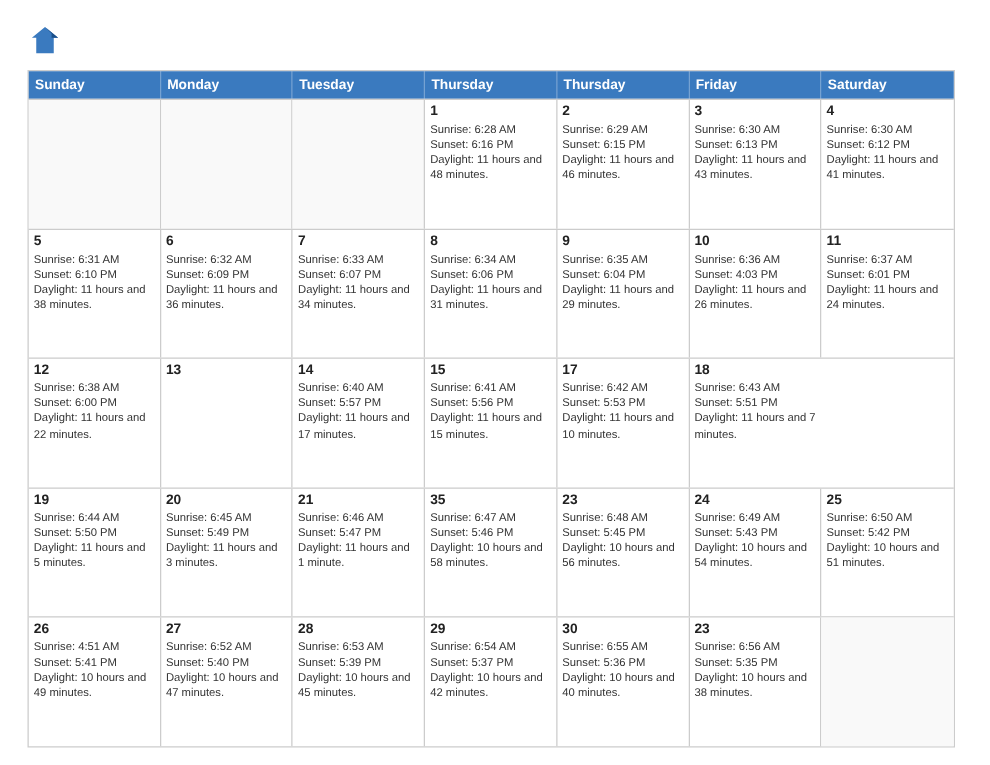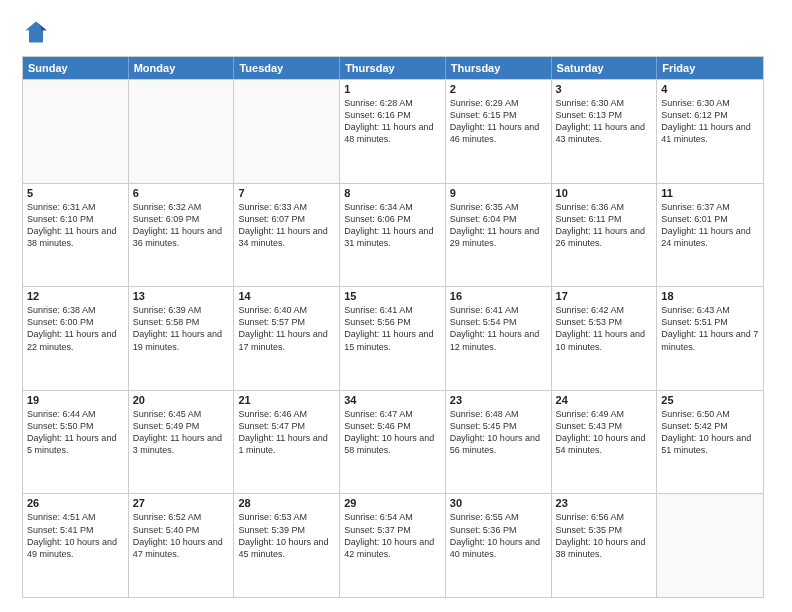--- a/index.html
+++ b/index.html
@@ -135,22 +135,22 @@
     </div>
   </div>
 
   <div class="calendar">
     <div class="cal-header">
     <div class="cal-header-cell">Sunday</div>
         <div class="cal-header-cell">Monday</div>
         <div class="cal-header-cell">Tuesday</div>
         <div class="cal-header-cell">Thursday</div>
         <div class="cal-header-cell">Thursday</div>
+        <div class="cal-header-cell">Friday</div>
         <div class="cal-header-cell">Saturday</div>
-        <div class="cal-header-cell">Friday</div>
       </div>
     <div class="cal-body">
     <div class="cal-row">
           <div class="cal-cell empty"></div>
           <div class="cal-cell empty"></div>
           <div class="cal-cell empty"></div>
           <div class="cal-cell">
             <span class="day-number">1</span>
             <div class="cell-text">Sunrise: 6:28 AM
 Sunset: 6:16 PM
@@ -202,62 +202,53 @@
           </div>
           <div class="cal-cell">
             <span class="day-number">9</span>
             <div class="cell-text">Sunrise: 6:35 AM
 Sunset: 6:04 PM
 Daylight: 11 hours and 29 minutes.</div>
           </div>
           <div class="cal-cell">
             <span class="day-number">10</span>
             <div class="cell-text">Sunrise: 6:36 AM
-Sunset: 6:11 PM
+Sunset: 4:03 PM
 Daylight: 11 hours and 26 minutes.</div>
           </div>
           <div class="cal-cell">
             <span class="day-number">11</span>
             <div class="cell-text">Sunrise: 6:37 AM
 Sunset: 6:01 PM
 Daylight: 11 hours and 24 minutes.</div>
           </div>
         </div>
         <div class="cal-row">
           <div class="cal-cell">
             <span class="day-number">12</span>
             <div class="cell-text">Sunrise: 6:38 AM
 Sunset: 6:00 PM
 Daylight: 11 hours and 22 minutes.</div>
           </div>
           <div class="cal-cell">
             <span class="day-number">13</span>
-            <div class="cell-text">Sunrise: 6:39 AM
-Sunset: 5:58 PM
-Daylight: 11 hours and 19 minutes.</div>
           </div>
           <div class="cal-cell">
             <span class="day-number">14</span>
             <div class="cell-text">Sunrise: 6:40 AM
 Sunset: 5:57 PM
 Daylight: 11 hours and 17 minutes.</div>
           </div>
           <div class="cal-cell">
             <span class="day-number">15</span>
             <div class="cell-text">Sunrise: 6:41 AM
 Sunset: 5:56 PM
 Daylight: 11 hours and 15 minutes.</div>
           </div>
           <div class="cal-cell">
-            <span class="day-number">16</span>
-            <div class="cell-text">Sunrise: 6:41 AM
-Sunset: 5:54 PM
-Daylight: 11 hours and 12 minutes.</div>
-          </div>
-          <div class="cal-cell">
             <span class="day-number">17</span>
             <div class="cell-text">Sunrise: 6:42 AM
 Sunset: 5:53 PM
 Daylight: 11 hours and 10 minutes.</div>
           </div>
           <div class="cal-cell">
             <span class="day-number">18</span>
             <div class="cell-text">Sunrise: 6:43 AM
 Sunset: 5:51 PM
 Daylight: 11 hours and 7 minutes.</div>
@@ -276,21 +267,21 @@
 Sunset: 5:49 PM
 Daylight: 11 hours and 3 minutes.</div>
           </div>
           <div class="cal-cell">
             <span class="day-number">21</span>
             <div class="cell-text">Sunrise: 6:46 AM
 Sunset: 5:47 PM
 Daylight: 11 hours and 1 minute.</div>
           </div>
           <div class="cal-cell">
-            <span class="day-number">34</span>
+            <span class="day-number">35</span>
             <div class="cell-text">Sunrise: 6:47 AM
 Sunset: 5:46 PM
 Daylight: 10 hours and 58 minutes.</div>
           </div>
           <div class="cal-cell">
             <span class="day-number">23</span>
             <div class="cell-text">Sunrise: 6:48 AM
 Sunset: 5:45 PM
 Daylight: 10 hours and 56 minutes.</div>
           </div>

